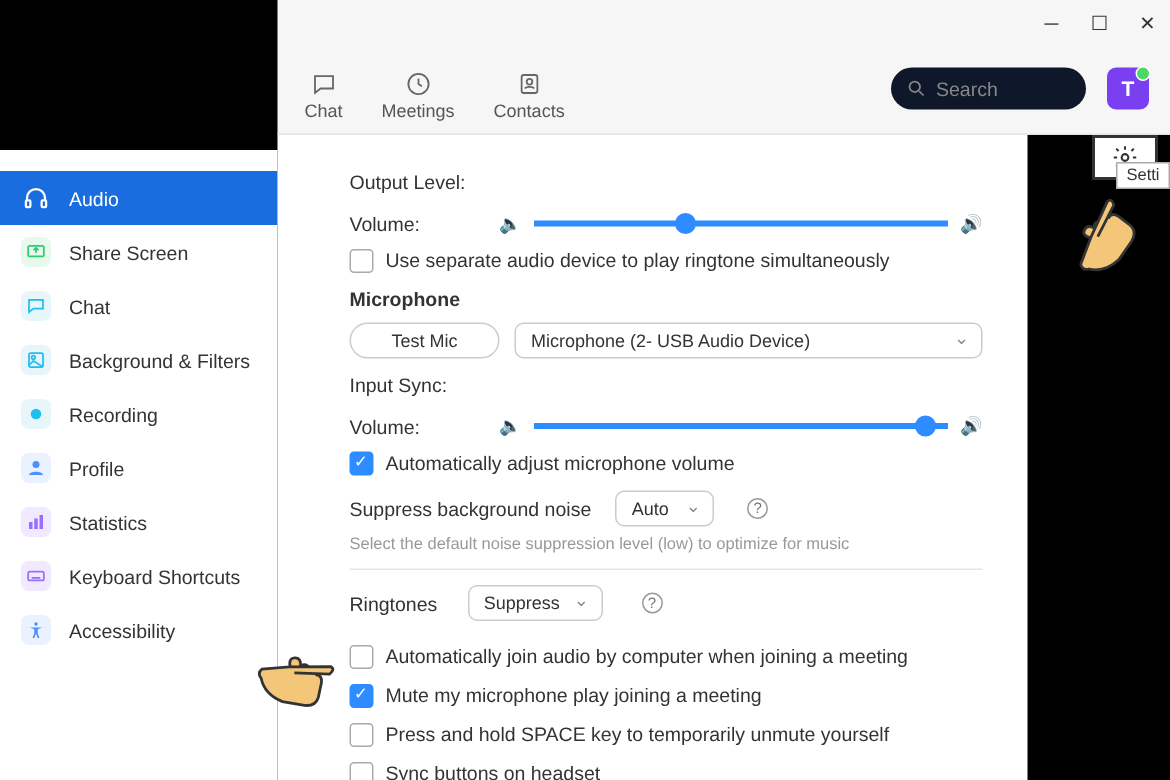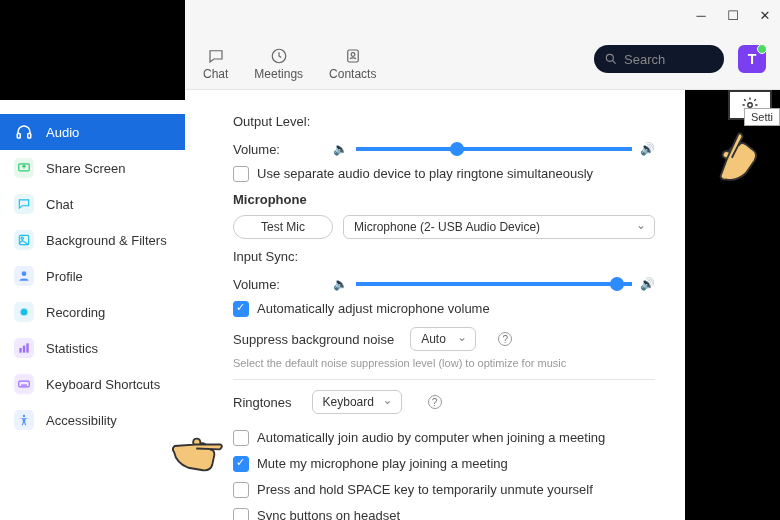--- a/index.html
+++ b/index.html
@@ -126,35 +126,35 @@
       <span class="side-icon" style="background:#e6f6fb">
         <svg viewBox="0 0 24 24" width="14" height="14" fill="none" stroke="#1fbef0" stroke-width="2">
           <rect x="4" y="4" width="16" height="16" rx="2"></rect>
           <circle cx="9" cy="9" r="2"></circle>
           <path d="M4 18l5-5 11 7"></path>
         </svg>
       </span>
       <span>Background &amp; Filters</span>
     </div>
   <div class="side-item">
+      <span class="side-icon" style="background:#e6f6fb">
+        <svg viewBox="0 0 24 24" width="14" height="14" fill="#1fbef0">
+          <circle cx="12" cy="12" r="6"></circle>
+        </svg>
+      </span>
+      <span>Recording</span>
+    </div>
+  <div class="side-item">
       <span class="side-icon" style="background:#eaf2ff">
         <svg viewBox="0 0 24 24" width="14" height="14" fill="#4a90ff">
           <circle cx="12" cy="8" r="4"></circle>
           <path d="M4 20c1-5 15-5 16 0z"></path>
         </svg>
       </span>
       <span>Profile</span>
-    </div>
-  <div class="side-item">
-      <span class="side-icon" style="background:#e6f6fb">
-        <svg viewBox="0 0 24 24" width="14" height="14" fill="#1fbef0">
-          <circle cx="12" cy="12" r="6"></circle>
-        </svg>
-      </span>
-      <span>Recording</span>
     </div>
   <div class="side-item">
       <span class="side-icon" style="background:#f0e9ff">
         <svg viewBox="0 0 24 24" width="14" height="14" fill="#9b6dff">
           <rect x="4" y="12" width="4" height="8"></rect>
           <rect x="10" y="8" width="4" height="12"></rect>
           <rect x="16" y="4" width="4" height="16"></rect>
         </svg>
       </span>
       <span>Statistics</span>
@@ -218,21 +218,21 @@
     </div>
   <div class="row" style="gap:16px">
       <span>Suppress background noise</span>
       <div class="dropdown sm">Auto</div>
       <span class="help-icon">?</span>
     </div>
   <div class="hint">Select the default noise suppression level (low) to optimize for music</div>
   <div class="divider"></div>
   <div class="row" style="gap:20px">
       <span>Ringtones</span>
-      <div class="dropdown md">Keyboard</div>
+      <div class="dropdown md">Suppress</div>
       <span class="help-icon">?</span>
     </div>
   <div style="height:10px"></div>
   <div class="checkbox-row">
       <span class="chk"></span>
       <span>Automatically join audio by computer when joining a meeting</span>
     </div>
   <div class="checkbox-row">
       <span class="chk checked"></span>
       <span>Mute my microphone play joining a meeting</span>

